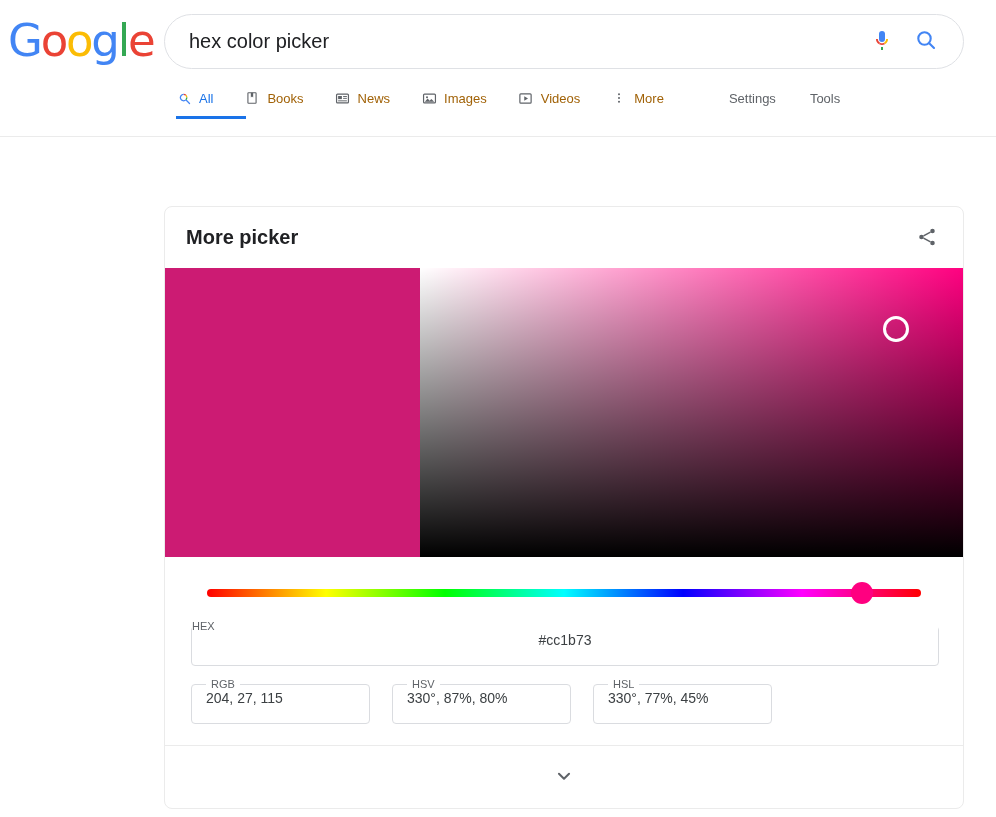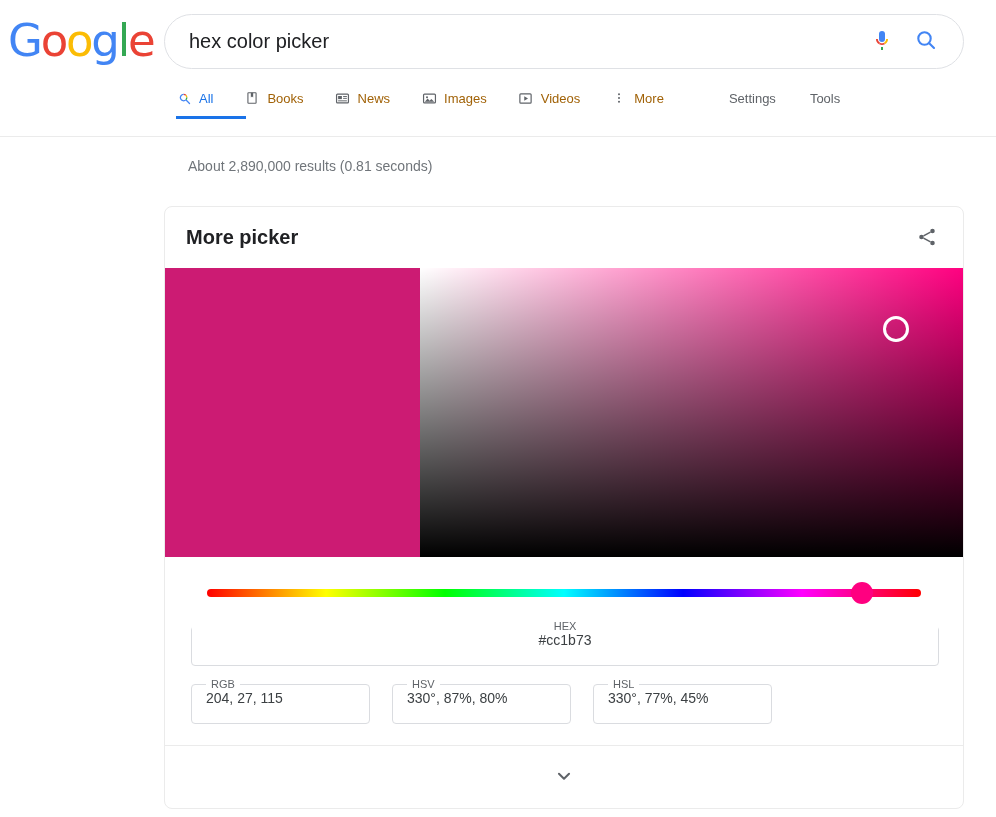--- a/index.html
+++ b/index.html
@@ -184,21 +184,21 @@
     font-size: 11px; color: #5f6368;
     padding: 0 5px; margin-left: 14px;
   }
   .fval {
     font-size: 14px; color: #3c4043;
     padding: 0 14px 11px 14px;
     white-space: nowrap;
     overflow: hidden;
   }
   .hex-fset { width: 748px; height: 46px; }
-  .hex-fset > legend { margin-left: 0; width: 100%; text-align: center; padding: 0; }
+  .hex-fset > legend { margin-left: 0; width: 100%; text-align: left; padding: 0; }
   .hex-fset .fval { text-align: center; padding: 0 0 11px 0; }
   .quad { display: flex; margin-top: 12px; gap: 22px; }
   .quad .fset { width: 179px; height: 46px; }
 
   
   .expand-sep {
     margin-top: 21px;
     height: 1px; background: #ebebeb;
   }
   .expand-btn {
@@ -316,21 +316,20 @@
 
       <div class="navright">
         <a class="link" href="#">Settings</a>
         <a class="link" href="#">Tools</a>
       </div>
     </div>
 
     <div class="nav-divider"></div>
   </div>
 
-  <div class="stats">About 2,890,000 results (0.81 seconds)</div>
 
   <div class="card">
 
     <div class="card-head">
       <div class="card-title">More picker</div>
       <button class="share-btn">
         <span>
           <svg width="22" height="22" viewBox="0 0 24 24">
             <circle cx="18" cy="5.5" r="2.5" fill="#5f6368"></circle>
             <circle cx="18" cy="18.5" r="2.5" fill="#5f6368"></circle>

